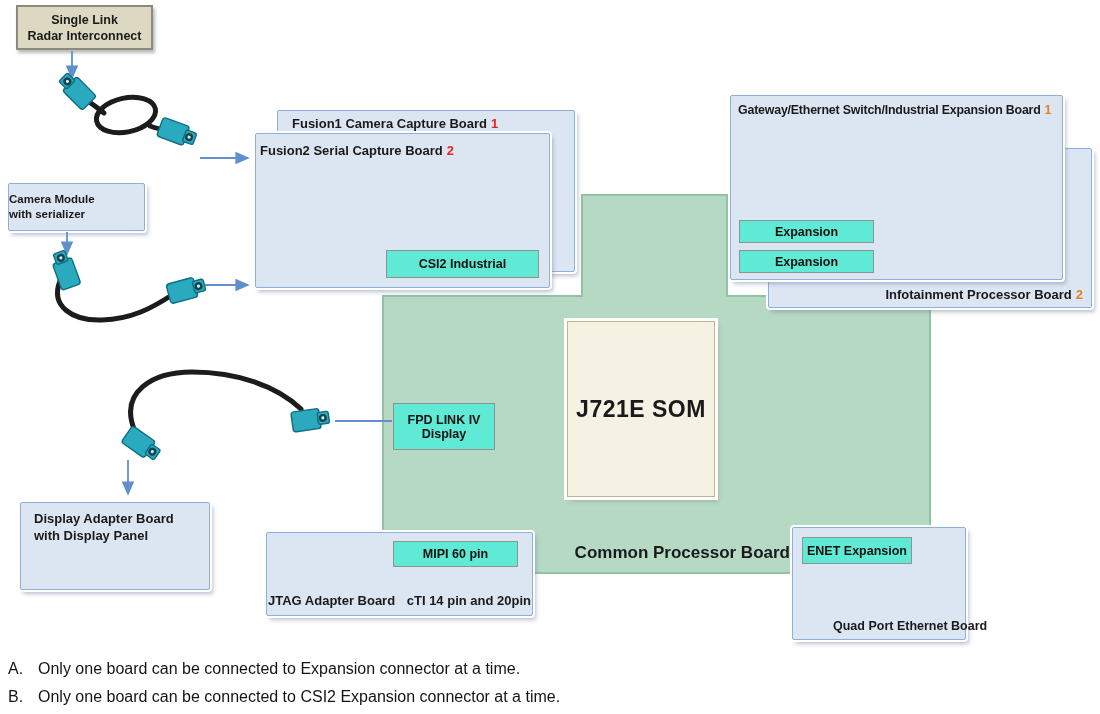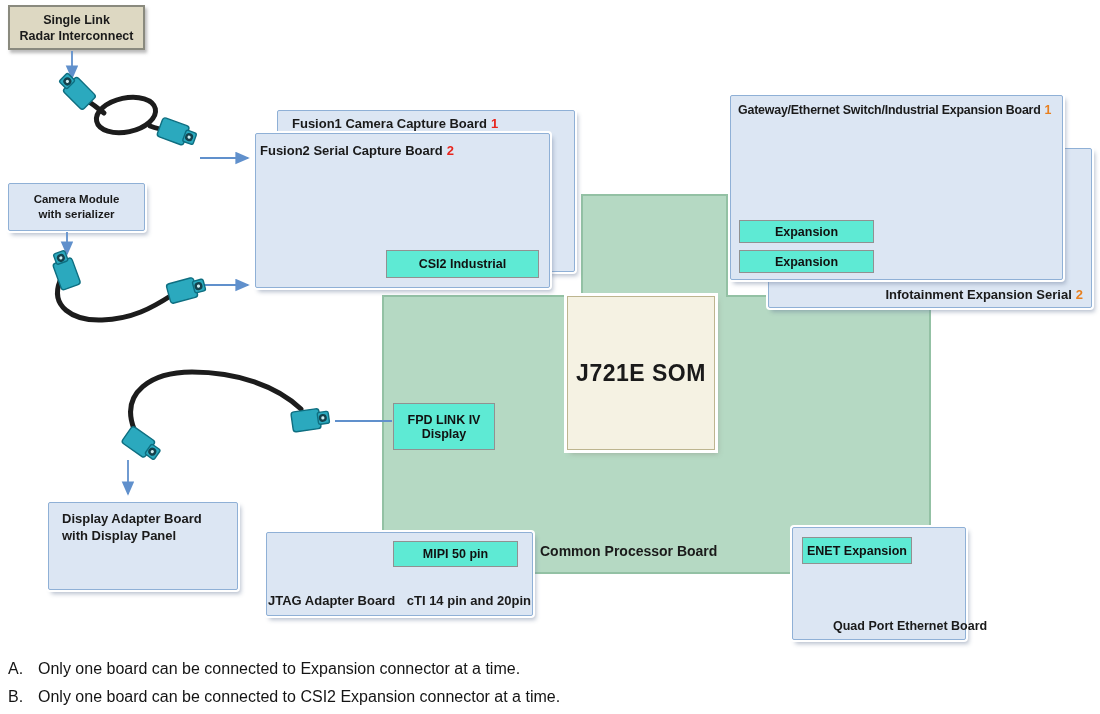--- a/index.html
+++ b/index.html
@@ -14,71 +14,71 @@
     position:absolute;background:#dce6f3;border:1.5px solid #8fb0d6;border-radius:2px;
     box-shadow:0 0 0 2px #ffffff, 3px 4px 4px rgba(100,118,148,.45);
     box-sizing:border-box;
   }
   .board .title{font-weight:bold;font-size:13px;line-height:18px;white-space:nowrap;}
   
   .tanbox{
     position:absolute;background:#ddd8c2;border:2px solid #8a8a7e;box-sizing:border-box;
     box-shadow:2px 3px 3px rgba(120,120,120,.5);
     display:flex;flex-direction:column;align-items:center;justify-content:center;
-    font-weight:bold;font-size:12.5px;line-height:16px;text-align:left;
+    font-weight:bold;font-size:12.5px;line-height:16px;text-align:left;margin-left:8px;
   }
   
   .chip{
     position:absolute;background:#5eead4;border:1px solid #919191;box-sizing:border-box;
     display:flex;align-items:center;justify-content:center;
     font-weight:bold;font-size:12.5px;color:#111;text-align:center;line-height:14px;
   }
   .num-red{color:#e8251d;margin-left:4px;}
   .num-orange{color:#e87f1e;margin-left:4px;}
   
   .som{
     position:absolute;background:#f5f2e3;border:1.5px solid #bdb58f;
     box-shadow:0 0 0 3px #ffffff, 3px 4px 5px rgba(130,130,120,.45);
     display:flex;align-items:center;justify-content:center;
     font-weight:bold;font-size:23px;letter-spacing:.5px;box-sizing:border-box;
   }
   .common-label{
-    position:absolute;font-weight:bold;font-size:14px;text-align:left;
+    position:absolute;font-weight:bold;font-size:17px;text-align:right;
   }
   .notes{position:absolute;left:8px;top:660px;font-size:16px;color:#141414;}
   .note-row{display:flex;margin-bottom:10px;}
   .note-label{width:30px;flex:none;}
   
   .cable{fill:none;stroke:#1c1c1c;stroke-width:5;stroke-linecap:round;}
   .fk{fill:#2ba9be;stroke:#0e6e80;stroke-width:1.4;}
   .arrow{stroke:#6090cc;stroke-width:1.8;fill:none;}
 </style>
 </head>
 <body>
 
 <div class="canvas">
 
   <svg class="abs" style="left:0;top:0;z-index:0;" width="1100" height="714" viewBox="0 0 1100 714">
     <polygon points="383,296 582,296 582,195 727,195 727,296 930,296 930,573 383,573" fill="#b5d9c3" stroke="#93c1a4" stroke-width="2"></polygon>
   </svg>
 
   <div class="common-label" style="left:540px;top:543px;width:250px;z-index:1;">Common Processor Board</div>
 
-  <div class="som" style="left:567px;top:296px;width:148px;height:154px;z-index:2;">
+  <div class="som" style="left:567px;top:321px;width:148px;height:176px;z-index:2;">
     <span>J721E SOM</span>
   </div>
 
   <div class="chip" style="left:393px;top:403px;width:102px;height:47px;z-index:2;flex-direction:column;">
     <span>FPD LINK IV</span>
     <span>Display</span>
   </div>
 
   <div class="board" style="left:768px;top:148px;width:324px;height:160px;z-index:2;">
     <div class="title" style="position:absolute;right:8px;bottom:3px;">
-      <span>Infotainment Expansion Serial</span><span class="num-orange">2</span>
+      <span>Infotainment Processor Board</span><span class="num-orange">2</span>
     </div>
   </div>
 
   <div class="board" style="left:730px;top:95px;width:333px;height:185px;z-index:3;">
     <div class="title" style="padding:5px 0 0 7px;font-size:12.4px;letter-spacing:-0.2px;">
       <span>Gateway/Ethernet Switch/Industrial Expansion Board</span><span class="num-orange">1</span>
     </div>
     <div class="chip" style="left:8px;top:124px;width:135px;height:23px;">
       <span>Expansion</span>
     </div>
@@ -100,35 +100,35 @@
     <div class="chip" style="left:130px;top:116px;width:153px;height:28px;">
       <span>CSI2 Industrial</span>
     </div>
   </div>
 
   <div class="tanbox" style="left:8px;top:5px;width:137px;height:45px;z-index:2;">
     <span>Single Link</span>
     <span>Radar Interconnect</span>
   </div>
 
-  <div class="board" style="left:8px;top:183px;width:137px;height:48px;z-index:2;display:flex;flex-direction:column;align-items:center;justify-content:center;font-weight:bold;font-size:11.5px;line-height:15px;">
+  <div class="board" style="left:8px;top:183px;width:137px;height:48px;z-index:2;display:flex;flex-direction:column;align-items:flex-start;justify-content:center;font-weight:bold;font-size:11.5px;line-height:15px;">
     <span>Camera Module</span>
     <span>with serializer</span>
   </div>
 
-  <div class="board" style="left:20px;top:502px;width:190px;height:88px;z-index:2;margin-left:28px;">
+  <div class="board" style="left:20px;top:502px;width:190px;height:88px;z-index:2;">
     <div class="title" style="padding:7px 0 0 13px;line-height:17px;">
       <div>Display Adapter Board</div>
       <div>with Display Panel</div>
     </div>
   </div>
 
   <div class="board" style="left:266px;top:532px;width:267px;height:84px;z-index:2;">
     <div class="chip" style="left:126px;top:8px;width:125px;height:26px;">
-      <span>MIPI 50 pin</span>
+      <span>MIPI 60 pin</span>
     </div>
     <div class="title" style="position:absolute;left:0;right:0;bottom:5px;text-align:center;">
       <span>JTAG Adapter Board</span>
       <span style="margin-left:8px;">cTI 14 pin and 20pin</span>
     </div>
   </div>
 
   <div class="board" style="left:792px;top:527px;width:174px;height:113px;z-index:2;">
     <div class="chip" style="left:9px;top:9px;width:110px;height:27px;">
       <span>ENET Expansion</span>

